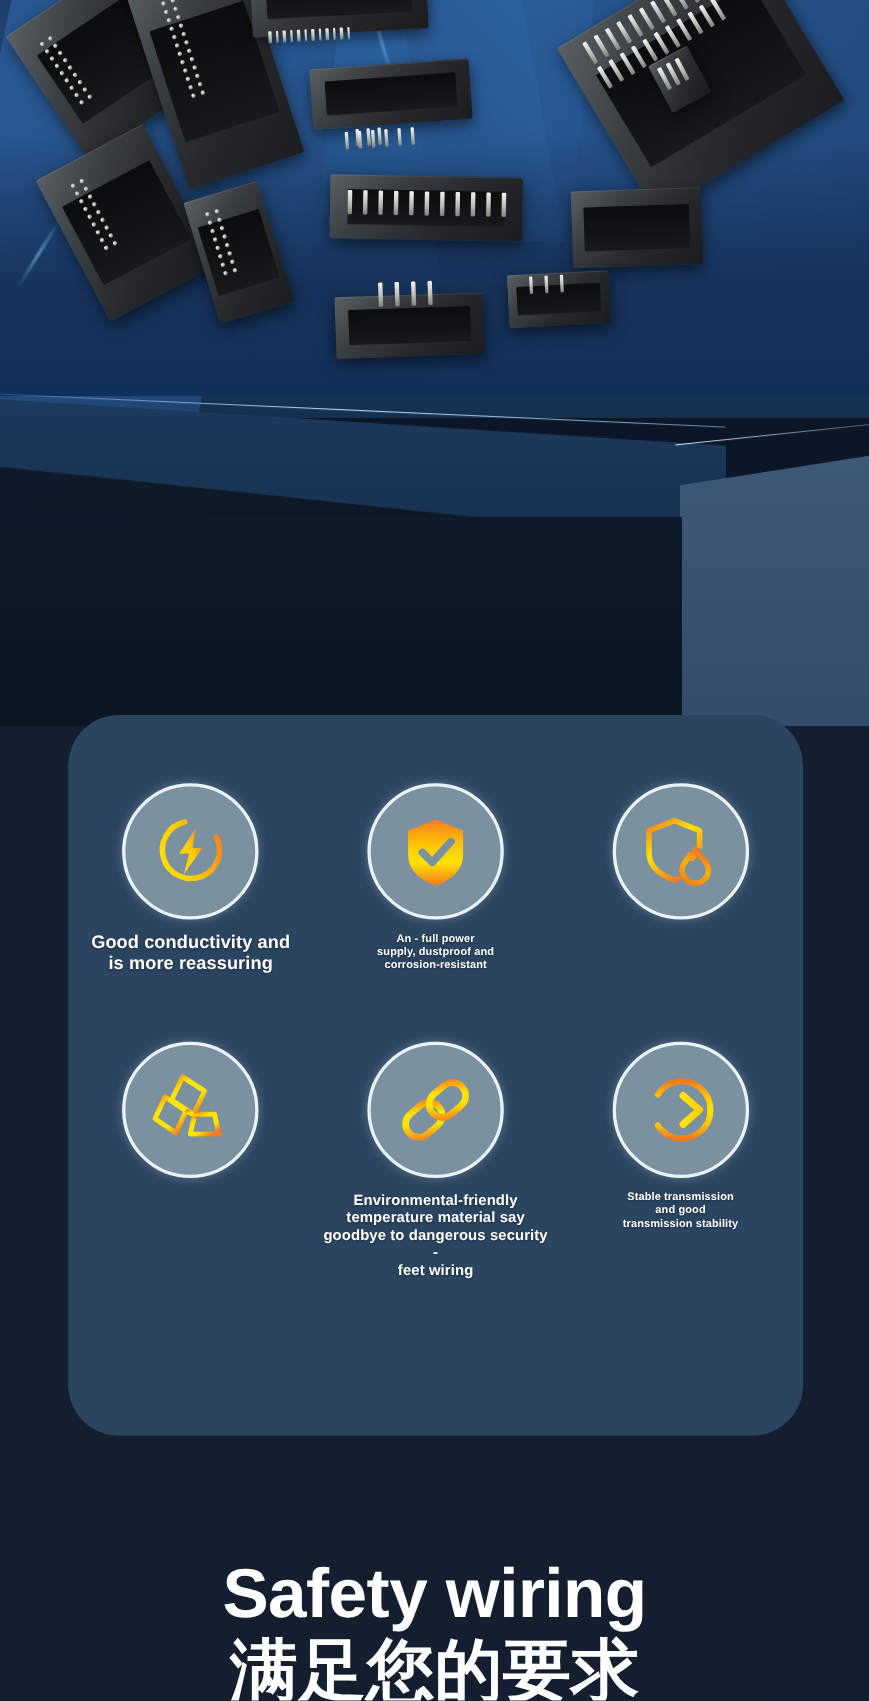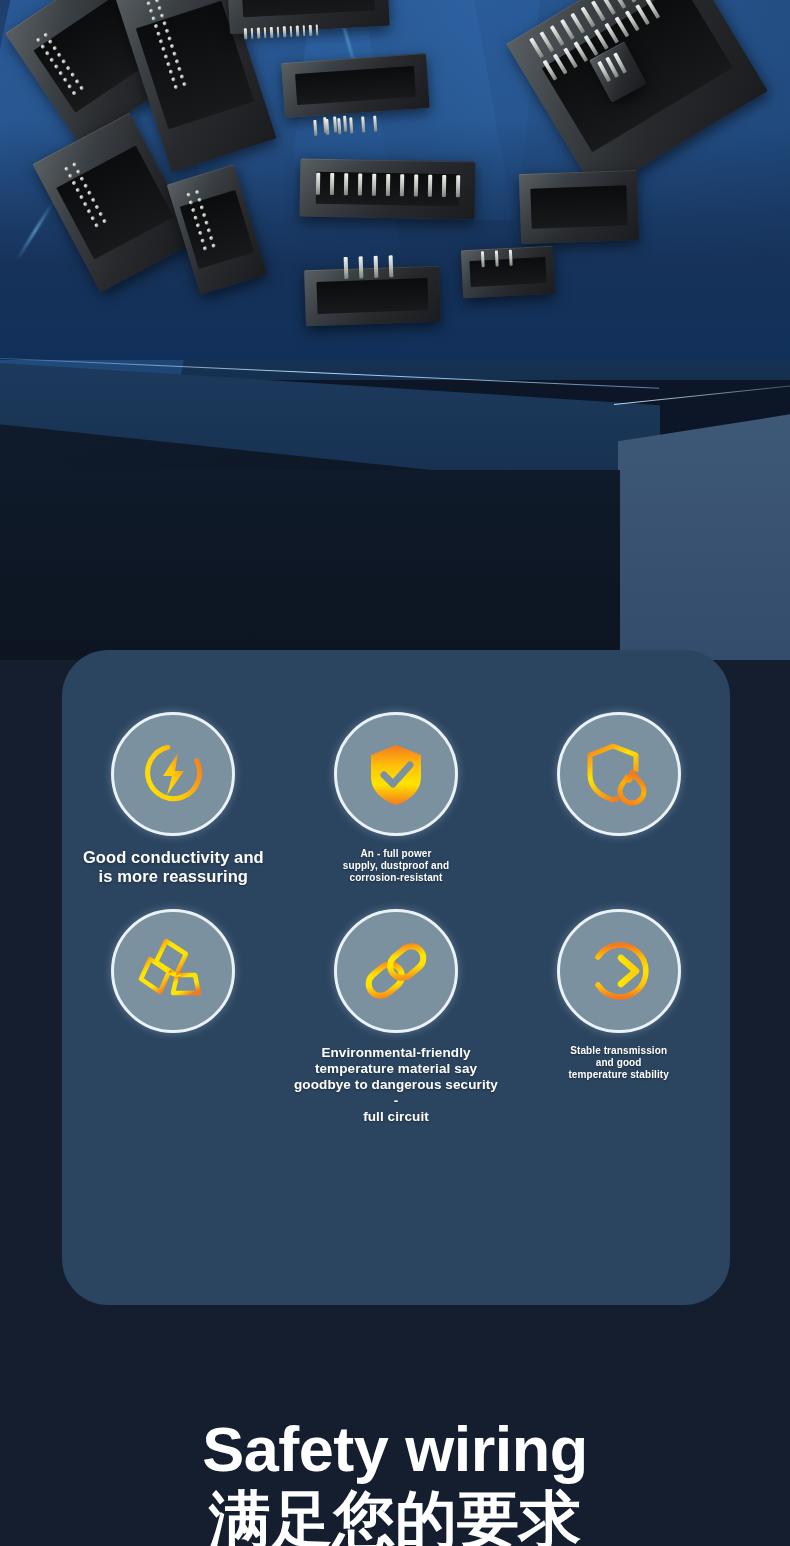--- a/index.html
+++ b/index.html
@@ -106,21 +106,21 @@
           background:radial-gradient(circle at 35% 35%,#fafdfa,#8d928d 60%,#3c4040); }
 
   
   .card {
     position:absolute; left:62px; top:650px; width:668px; height:655px;
     background:#2b445f; border-radius:46px;
   }
   .grid {
     position:absolute; left:0; top:62px; width:100%;
     display:grid; grid-template-columns:repeat(3,1fr);
-    row-gap:22px;
+    row-gap:60px;
   }
   .feature { display:flex; flex-direction:column; align-items:center; padding:0 8px; }
   .badge {
     width:124px; height:124px; border-radius:50%;
     background:#7b919f;
     border:3px solid #eaf2f7;
     display:flex; align-items:center; justify-content:center;
     box-shadow:0 0 10px rgba(220,240,255,.30);
     margin-bottom:12px;
   }
@@ -498,21 +498,21 @@
             <g fill="none" stroke="url(#gE)" stroke-width="6" stroke-linecap="round" transform="rotate(-40 40 40)">
               <rect x="8" y="28" width="36" height="24" rx="12"></rect>
               <rect x="36" y="28" width="36" height="24" rx="12"></rect>
             </g>
           </svg>
         </div>
         <div class="caption c-sm">
           <div>Environmental-friendly</div>
           <div>temperature material say</div>
           <div>goodbye to dangerous security -</div>
-          <div>full circuit</div>
+          <div>feet wiring</div>
         </div>
       </div>
 
       <div class="feature">
         <div class="badge">
           <svg width="80" height="80" viewBox="0 0 80 80">
             <defs>
                 <linearGradient id="gF" x1="0" y1="0" x2="0" y2="1">
               <stop offset="0" stop-color="#f5791f"></stop>
                   <stop offset=".25" stop-color="#ffc107"></stop>
@@ -526,21 +526,21 @@
             </linearGradient>
               </defs>
             <path d="M19 26 A26 26 0 1 1 19 54" fill="none" stroke="url(#gF)" stroke-width="5.5" stroke-linecap="round"></path>
             <path d="M16 40 L57 40" fill="none" stroke="url(#gF2)" stroke-width="6.5" stroke-linecap="round"></path>
             <path d="M42 27 L57 40 L42 53" fill="none" stroke="url(#gF2)" stroke-width="6.5" stroke-linecap="round" stroke-linejoin="round"></path>
           </svg>
         </div>
         <div class="caption c-md">
           <div>Stable transmission</div>
           <div>and good</div>
-          <div>temperature stability</div>
+          <div>transmission stability</div>
         </div>
       </div>
 
     </div>
   </div>
 
   <div class="headline">Safety wiring</div>
   <div class="subline">满足您的要求</div>
 
 </div>

